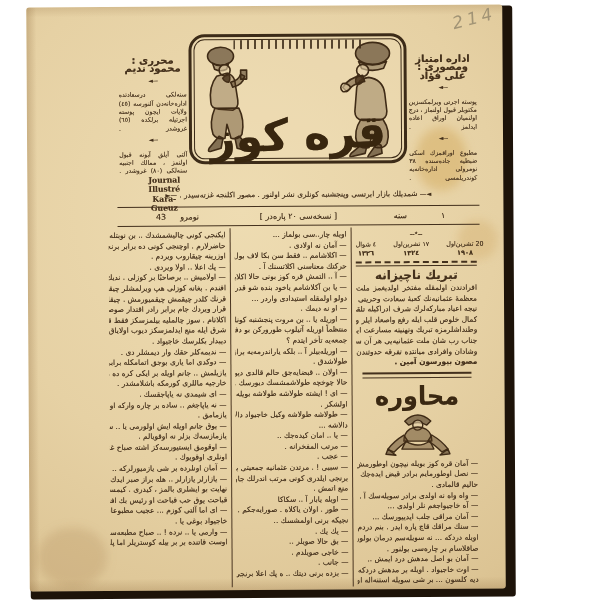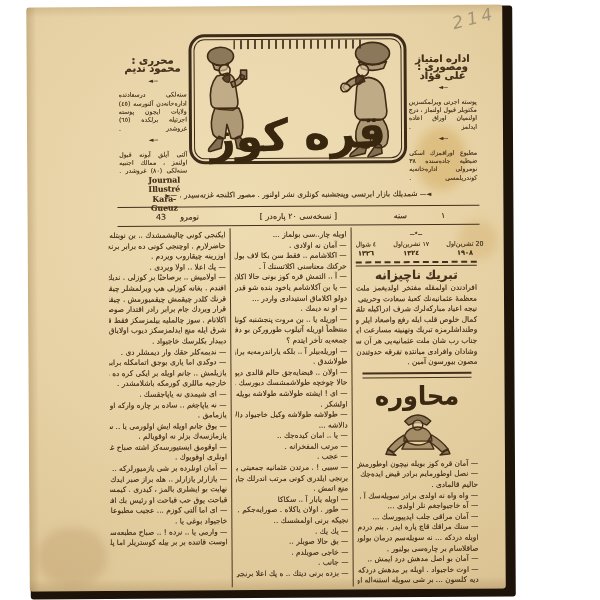--- a/index.html
+++ b/index.html
@@ -79,21 +79,21 @@
 
   .col-orn{text-align:center;font-size:7px;line-height:9px;letter-spacing:-1px;}
   .dates{display:flex;flex-direction:row-reverse;margin-top:2px;gap:17px;}
   .date-cell{flex:1;text-align:center;}
   .date-day{font-size:6.4px;line-height:8.5px;white-space:nowrap;}
   .date-year{font-size:6.6px;line-height:9px;font-weight:bold;}
   .rule-dd{height:2px;border-top:2px dashed #43301d;border-bottom:1px solid #43301d;
     margin:3px 0 4px;}
   .greet-title{text-align:center;font-weight:bold;font-size:12px;margin:1px 0 3px;}
   .greet .line{text-align:justify;text-align-last:justify;}
-  .greet .line:last-child{text-align-last:right;}
+  .greet .line:last-child{text-align-last:right;font-weight:bold;}
   .rule-double{height:3px;border-top:2.5px solid #43301d;
     border-bottom:1px solid #43301d;margin:4px 6px;}
   .dialogue-title{text-align:center;font-size:24px;font-weight:bold;
     line-height:28px;transform:scaleY(1.08);color:#3a2812;margin:1px 0 0;}
   .seated{display:block;margin:1px auto 2px;}
 </style>
 </head>
 <body>
 
 <div class="scan">
@@ -257,21 +257,21 @@
             </div>
         </div>
 
         <div class="col col-mid">
             <div class="line">اويله چار..سى بولماز ...</div>
             <div class="line">— آمان نه اولادى .</div>
             <div class="line">— اكلاشامم .. فقط سن بكا لاف بول شو</div>
             <div class="line">حركتك معناسنى اكلاتسنك آ .</div>
             <div class="line">— آ .. التمش قره كوز بونى حالا اكلايامدكمى؟</div>
             <div class="line">— يا بن آكلاشامم ياخود بنده شو قدرلى بر</div>
-            <div class="line">دولو اكلاماق استيدادى واردر ...</div>
+            <div class="line">دولو اولمقله استيدادى واردر ...</div>
             <div class="line">— او نه ديمك .</div>
             <div class="line">— اوريله يا .. بن مروت پنجشنبه كونلرى</div>
             <div class="line">منتظماً اوريله آتيلوب طوروركن بو دفعه نيچون</div>
             <div class="line">جمعه‌يه تأخر ايتدم ؟</div>
             <div class="line">— اوريله‌بيلر آ .. بلكه ياراندرمه‌يه براز زياده</div>
             <div class="line">طولاشدق .</div>
             <div class="line">— اولان .. قبضايه‌جق حالم قالدى ديورم سن</div>
             <div class="line">حالا چوخچه طولاشمشسك ديورسك ..</div>
             <div class="line">— اى ! ايشته طولاشه طولاشه بويله</div>
             <div class="line">اولشكر .</div>

